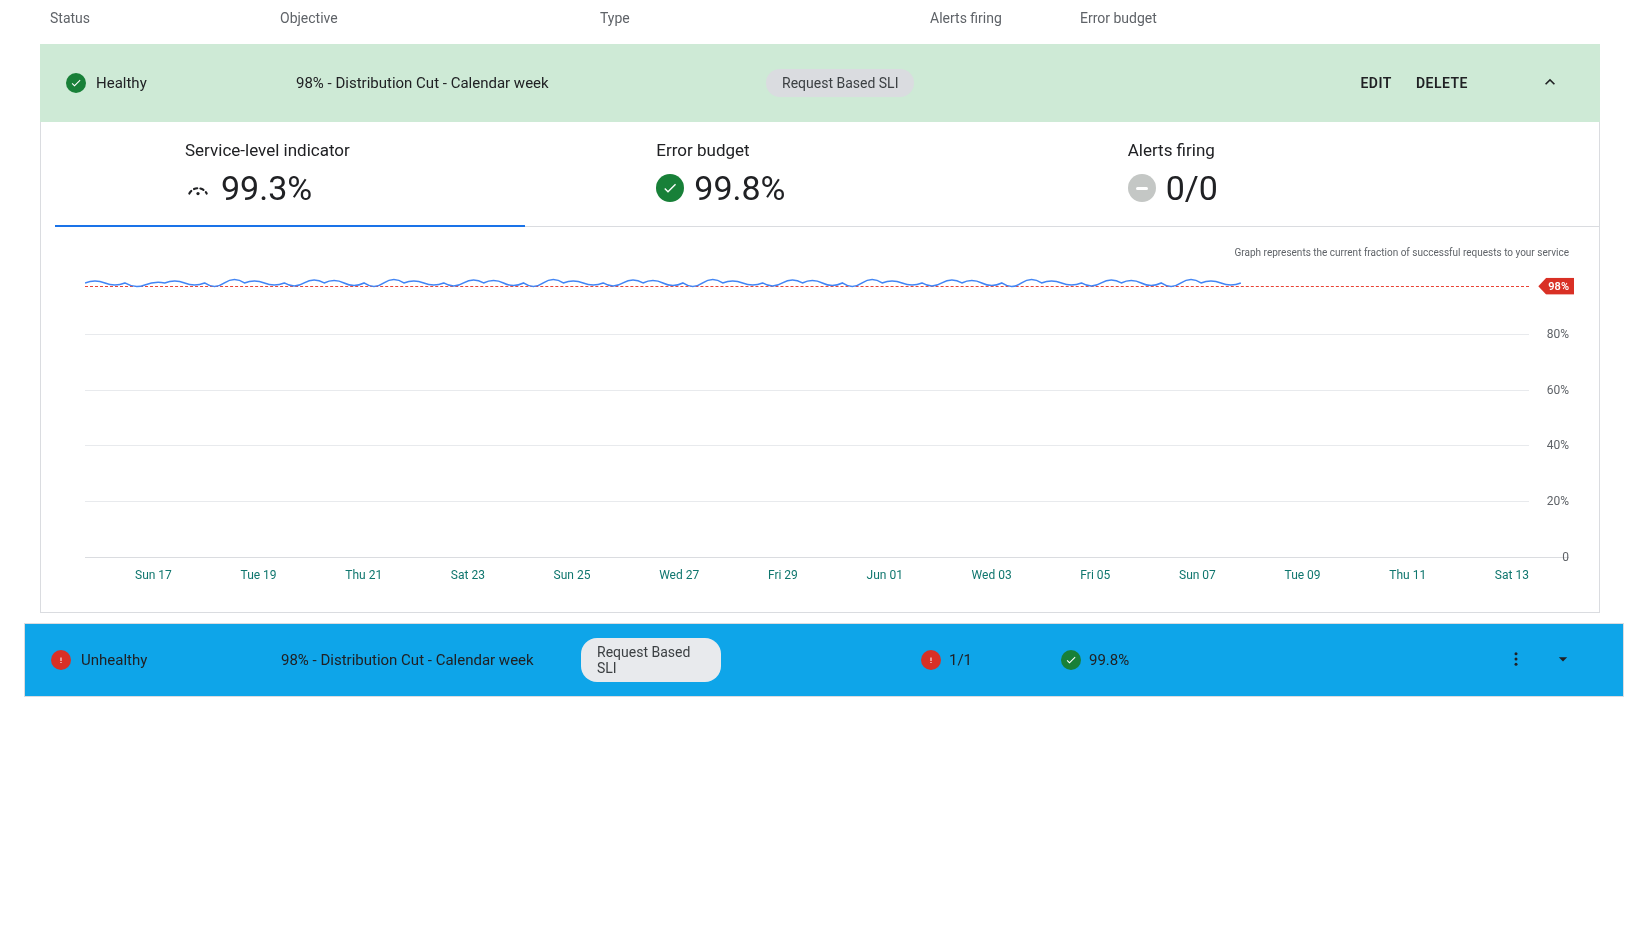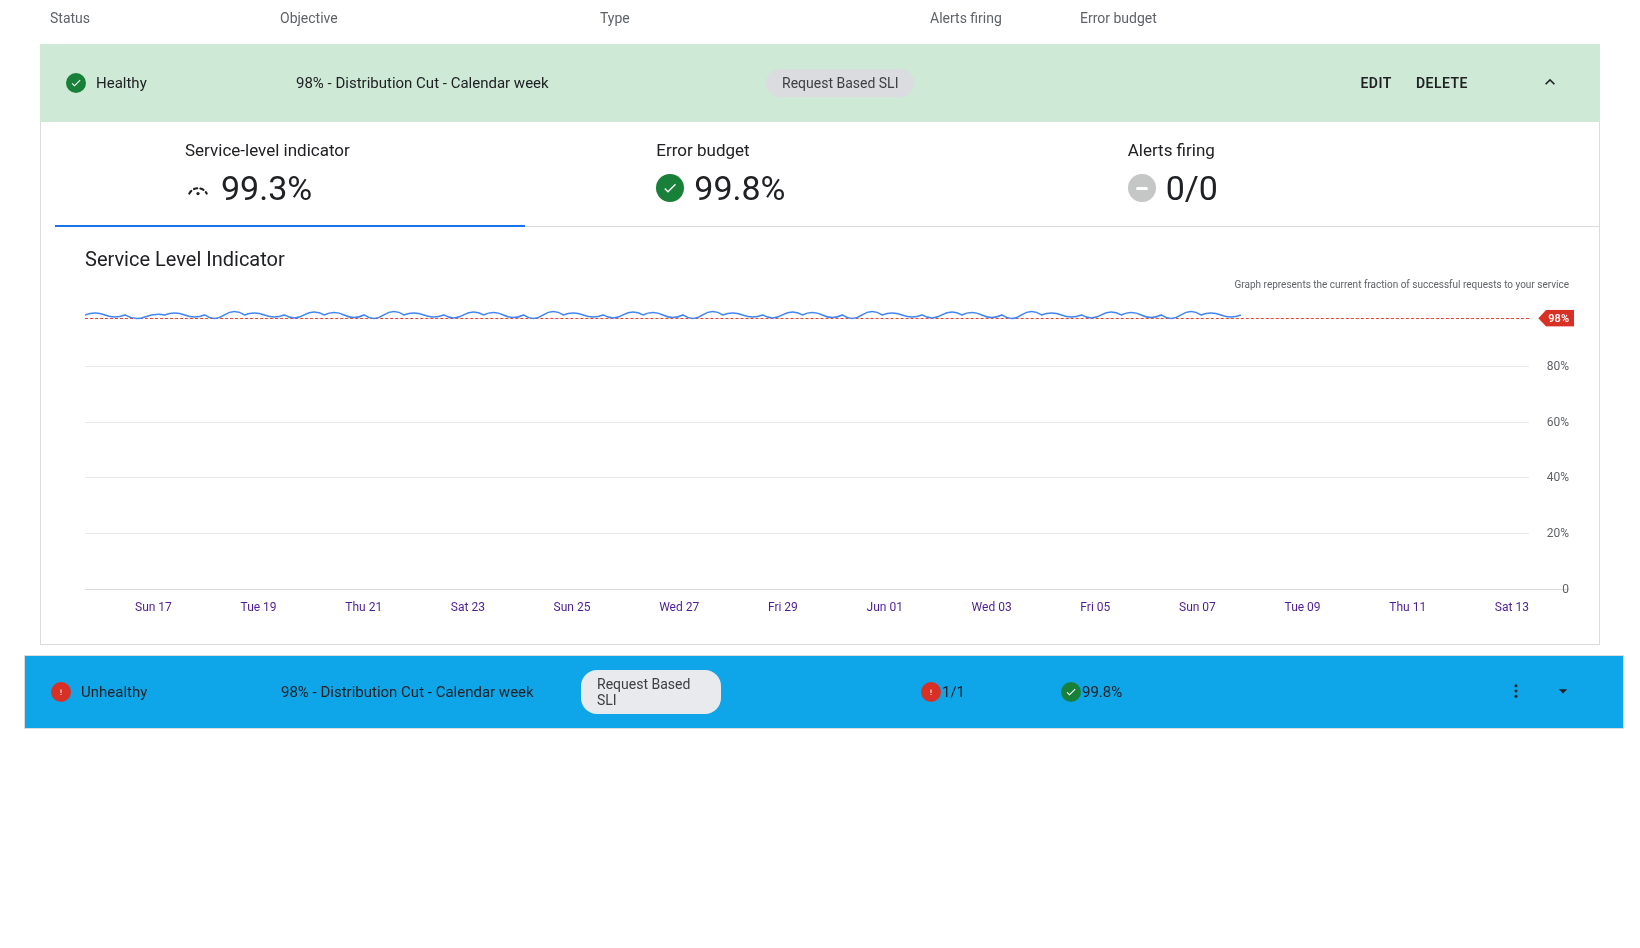--- a/index.html
+++ b/index.html
@@ -106,34 +106,34 @@
   .threshold-tag {
     position: absolute; right: -5px; background: #d93025; color: #fff;
     font-size: 11px; padding: 2px 5px 2px 10px; font-weight: 600;
     clip-path: polygon(8px 0, 100% 0, 100% 100%, 8px 100%, 0 50%);
   }
   .chart-svg {
     position: absolute; left: 0; top: 0; height: 100%; right: 40px;
   }
   .xaxis {
     display: flex; justify-content: space-between; padding: 10px 40px 10px 50px;
-    color: #4c1d95; font-size: 12px;
+    color: #0f766e; font-size: 12px;
   }
   .bottom-row {
     display: grid;
     grid-template-columns: 230px 300px 140px 200px 140px 1fr auto auto;
     padding: 14px 40px 14px 26px;
     align-items: center;
     min-height: 72px;
     border: 1px solid #dadce0;
     margin: 10px 16px 0 24px;
     background: #0ea5e9;
     gap: 0;
   }
-  .alert-cell { display: flex; align-items: center; gap: 1px; font-size: 15px; }
+  .alert-cell { display: flex; align-items: center; gap: 8px; font-size: 15px; }
   .kebab { cursor: pointer; padding: 8px 18px; }
   .kebab svg { width: 18px; height: 18px; fill: #202124; }
 </style>
 </head>
 <body>
 
 <div class="container">
 
   <div class="header-row">
     <div>Status</div>
@@ -196,21 +196,20 @@
       <div>
         <div class="metric-label">Alerts firing</div>
         <div class="metric-value">
           <span class="big-dash"></span>
           <span>0/0</span>
         </div>
       </div>
     </div>
 
     <div class="chart-section">
-      <div class="chart-title">Service Level Indicator</div>
       <div class="chart-subtitle">Graph represents the current fraction of successful requests to your service</div>
 
       <div class="chart-area">
 
         <div class="gridline" style="top:20%;"></div>
             <div class="ytick" style="top:20%;text-align:center;">80%</div>
         <div class="gridline" style="top:40%;"></div>
             <div class="ytick" style="top:40%;">60%</div>
         <div class="gridline" style="top:60%;"></div>
             <div class="ytick" style="top:60%;">40%</div>

